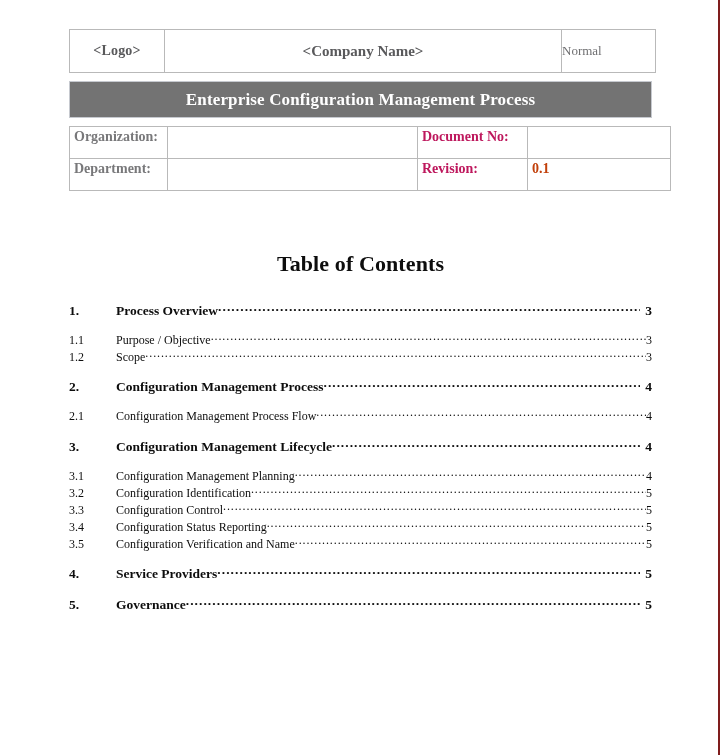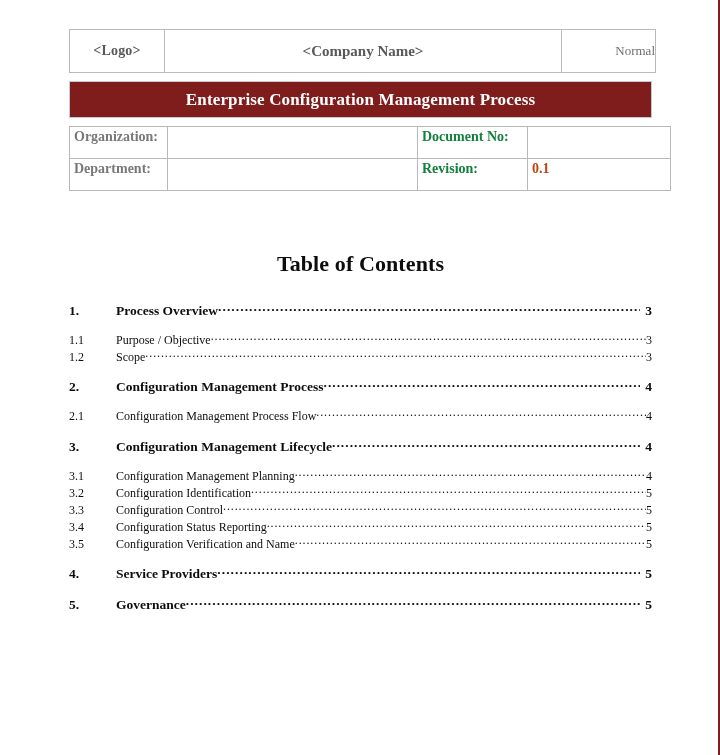--- a/index.html
+++ b/index.html
@@ -58,33 +58,33 @@
   }
   .cell-company {
     width: 396px;
     text-align: center;
     font-weight: bold;
     font-size: 15px;
     color: #59595b;
   }
   .cell-normal {
     width: 93px;
-    text-align: right;
+    text-align: left;
     font-weight: normal;
     font-size: 13px;
     color: #6f6f71;
   }
 
   
   .banner {
     margin-top: 8px;
     width: 583px;
     height: 37px;
     box-sizing: border-box;
-    background: #7f1d1d;
+    background: #737373;
     border: 1px solid #c6c9cf;
     color: #ffffff;
     font-weight: bold;
     font-size: 17px;
     display: flex;
     align-items: center;
     justify-content: center;
     letter-spacing: .15px;
   }
 
@@ -106,21 +106,21 @@
   }
   .m-label {
     width: 93px;
     font-weight: bold;
     color: #78787a;
   }
   .m-blank  { width: 245px; }
   .m-label2 {
     width: 105px;
     font-weight: bold;
-    color: #15803d;
+    color: #be185d;
   }
   .m-value {
     width: 138px;
     font-weight: bold;
     color: #c2410c;
   }
 
   
   .toc-title {
     margin-top: 60px;

